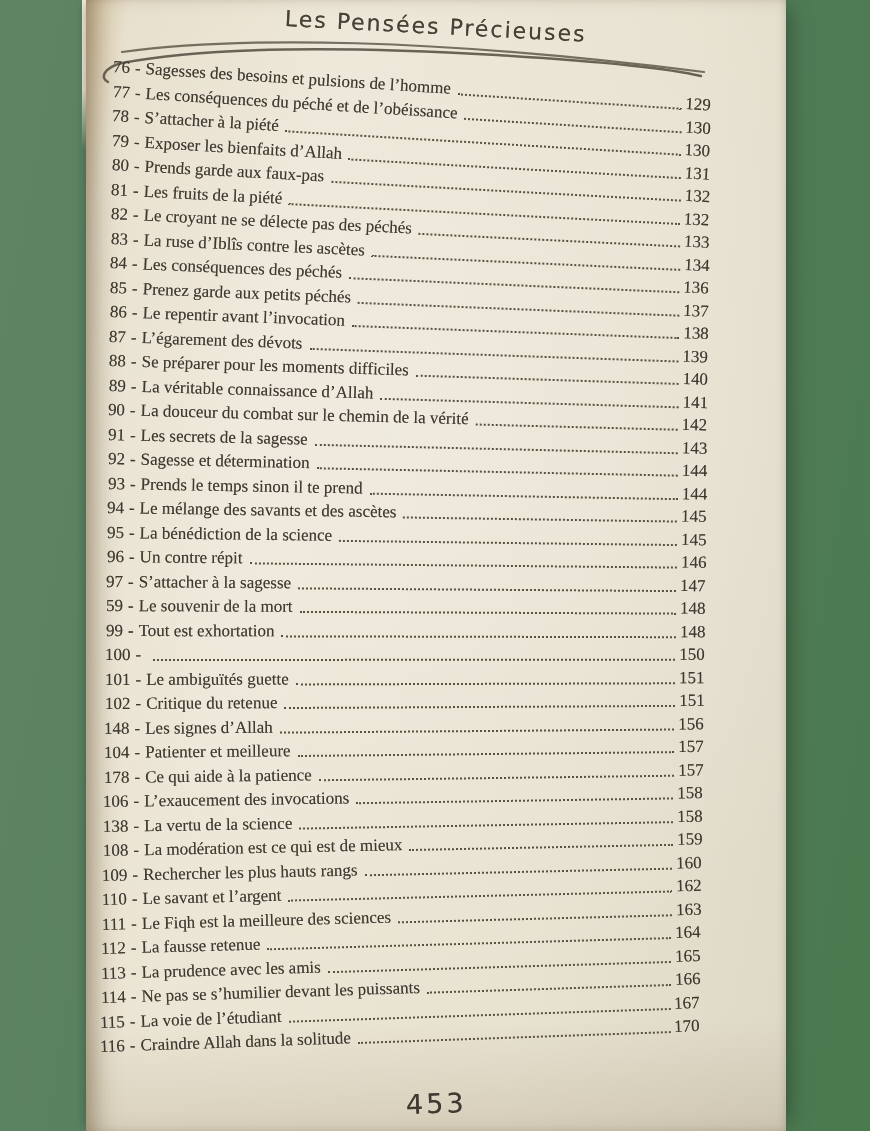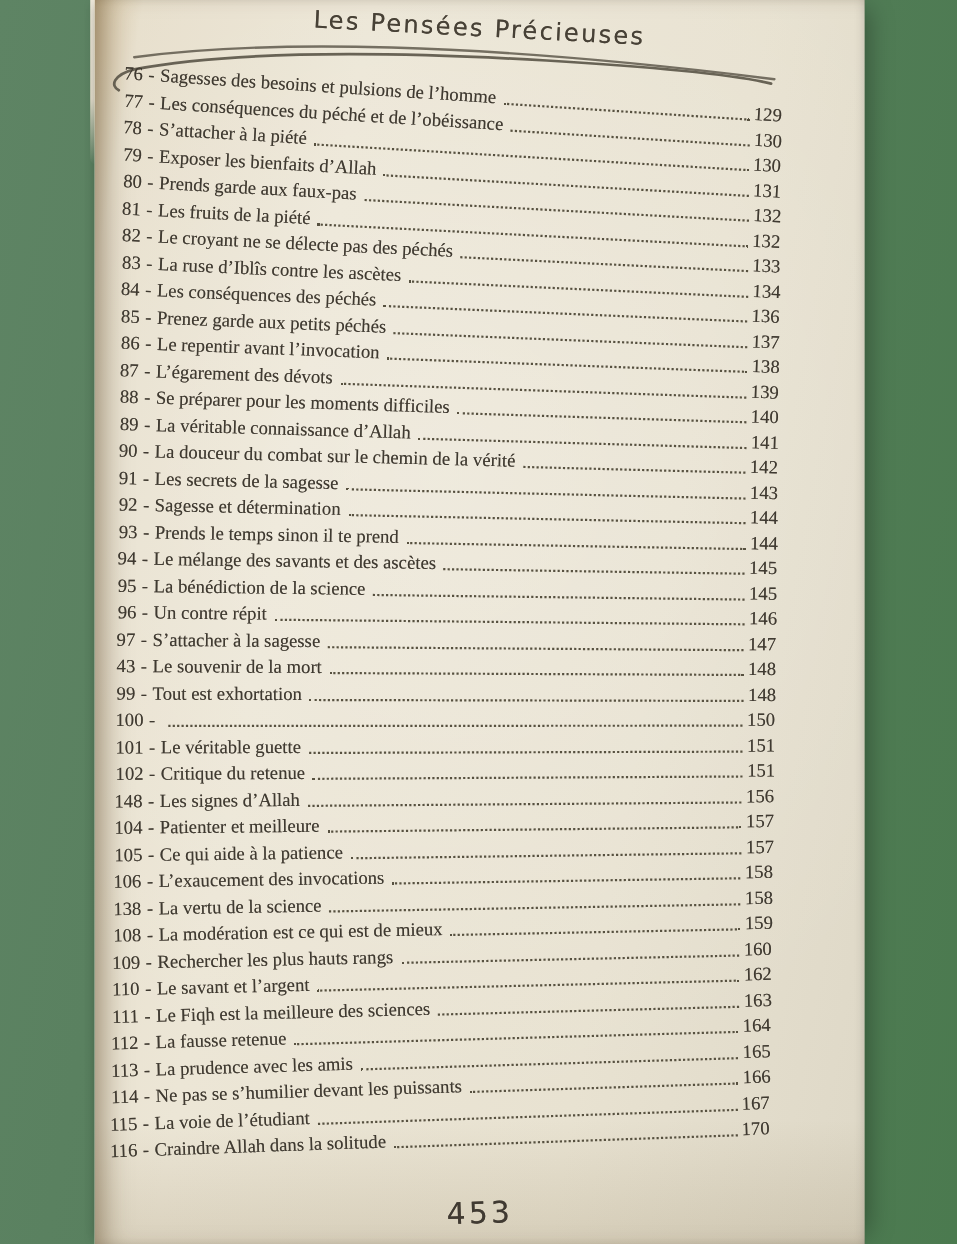--- a/index.html
+++ b/index.html
@@ -248,21 +248,21 @@
 
       <div class="row" style="transform: rotate(0.41deg); margin-left: 20.2px; margin-right: 6.3px;">
         <span class="num">97</span>
         <span class="sep">-</span>
         <span class="title">S’attacher à la sagesse</span>
         <span class="dots"></span>
         <span class="pg">147</span>
       </div>
 
       <div class="row" style="transform: rotate(0.26deg); margin-left: 19.9px; margin-right: 6.6px;">
-        <span class="num">43</span>
+        <span class="num">59</span>
         <span class="sep">-</span>
         <span class="title">Le souvenir de la mort</span>
         <span class="dots"></span>
         <span class="pg">148</span>
       </div>
 
       <div class="row" style="transform: rotate(0.12deg); margin-left: 19.5px; margin-right: 6.9px;">
         <span class="num">99</span>
         <span class="sep">-</span>
         <span class="title">Tout est exhortation</span>
@@ -273,21 +273,21 @@
       <div class="row" style="transform: rotate(-0.03deg); margin-left: 19.2px; margin-right: 7.2px;">
         <span class="num">100</span>
         <span class="sep">-</span>
         <span class="dots"></span>
         <span class="pg">150</span>
       </div>
 
       <div class="row" style="transform: rotate(-0.17deg); margin-left: 18.9px; margin-right: 7.5px;">
         <span class="num">101</span>
         <span class="sep">-</span>
-        <span class="title">Le véritable guette</span>
+        <span class="title">Le ambiguïtés guette</span>
         <span class="dots"></span>
         <span class="pg">151</span>
       </div>
 
       <div class="row" style="transform: rotate(-0.31deg); margin-left: 18.5px; margin-right: 7.8px;">
         <span class="num">102</span>
         <span class="sep">-</span>
         <span class="title">Critique du retenue</span>
         <span class="dots"></span>
         <span class="pg">151</span>
@@ -303,21 +303,21 @@
 
       <div class="row" style="transform: rotate(-0.59deg); margin-left: 17.9px; margin-right: 8.4px;">
         <span class="num">104</span>
         <span class="sep">-</span>
         <span class="title">Patienter et meilleure</span>
         <span class="dots"></span>
         <span class="pg">157</span>
       </div>
 
       <div class="row" style="transform: rotate(-0.73deg); margin-left: 17.6px; margin-right: 8.7px;">
-        <span class="num">105</span>
+        <span class="num">178</span>
         <span class="sep">-</span>
         <span class="title">Ce qui aide à la patience</span>
         <span class="dots"></span>
         <span class="pg">157</span>
       </div>
 
       <div class="row" style="transform: rotate(-0.86deg); margin-left: 17.3px; margin-right: 9px;">
         <span class="num">106</span>
         <span class="sep">-</span>
         <span class="title">L’exaucement des invocations</span>

